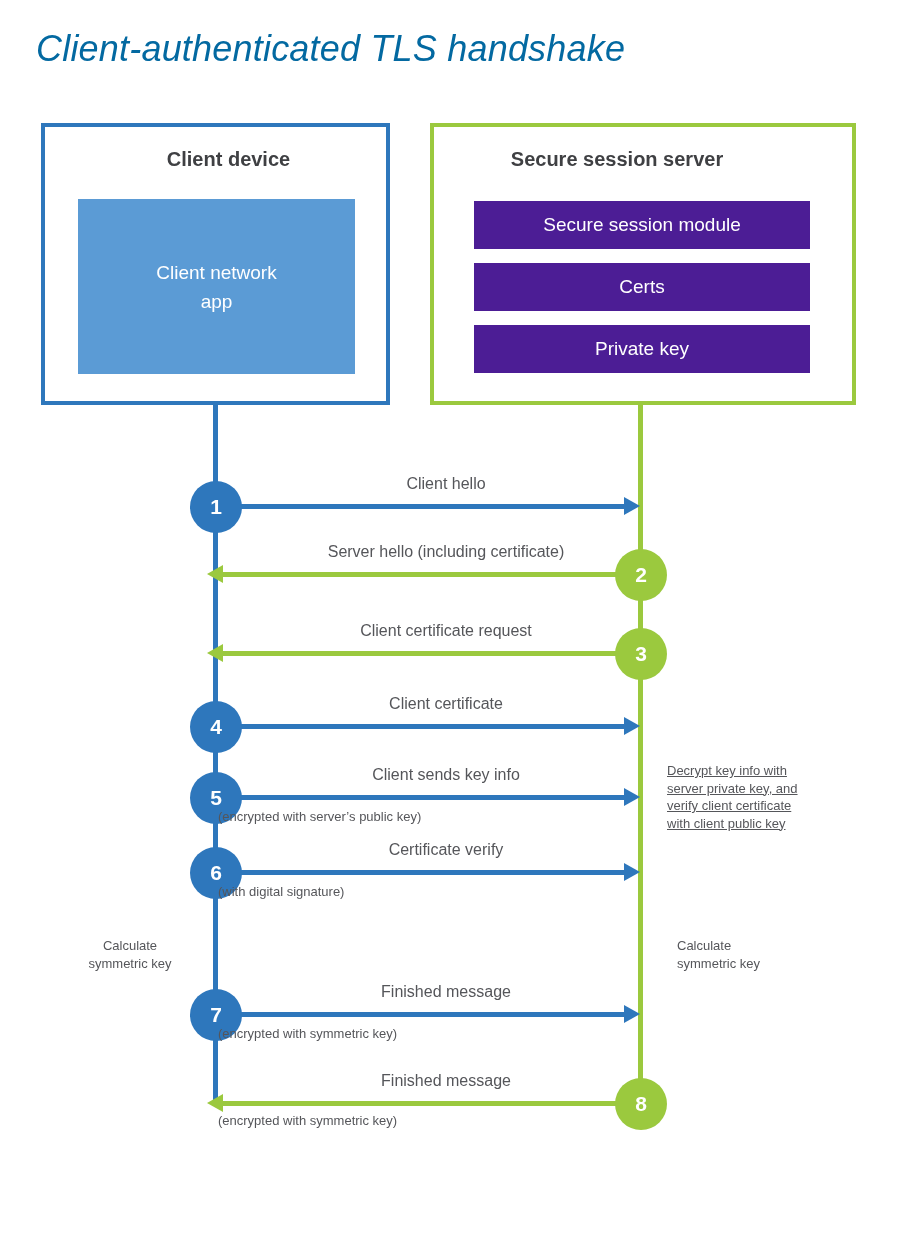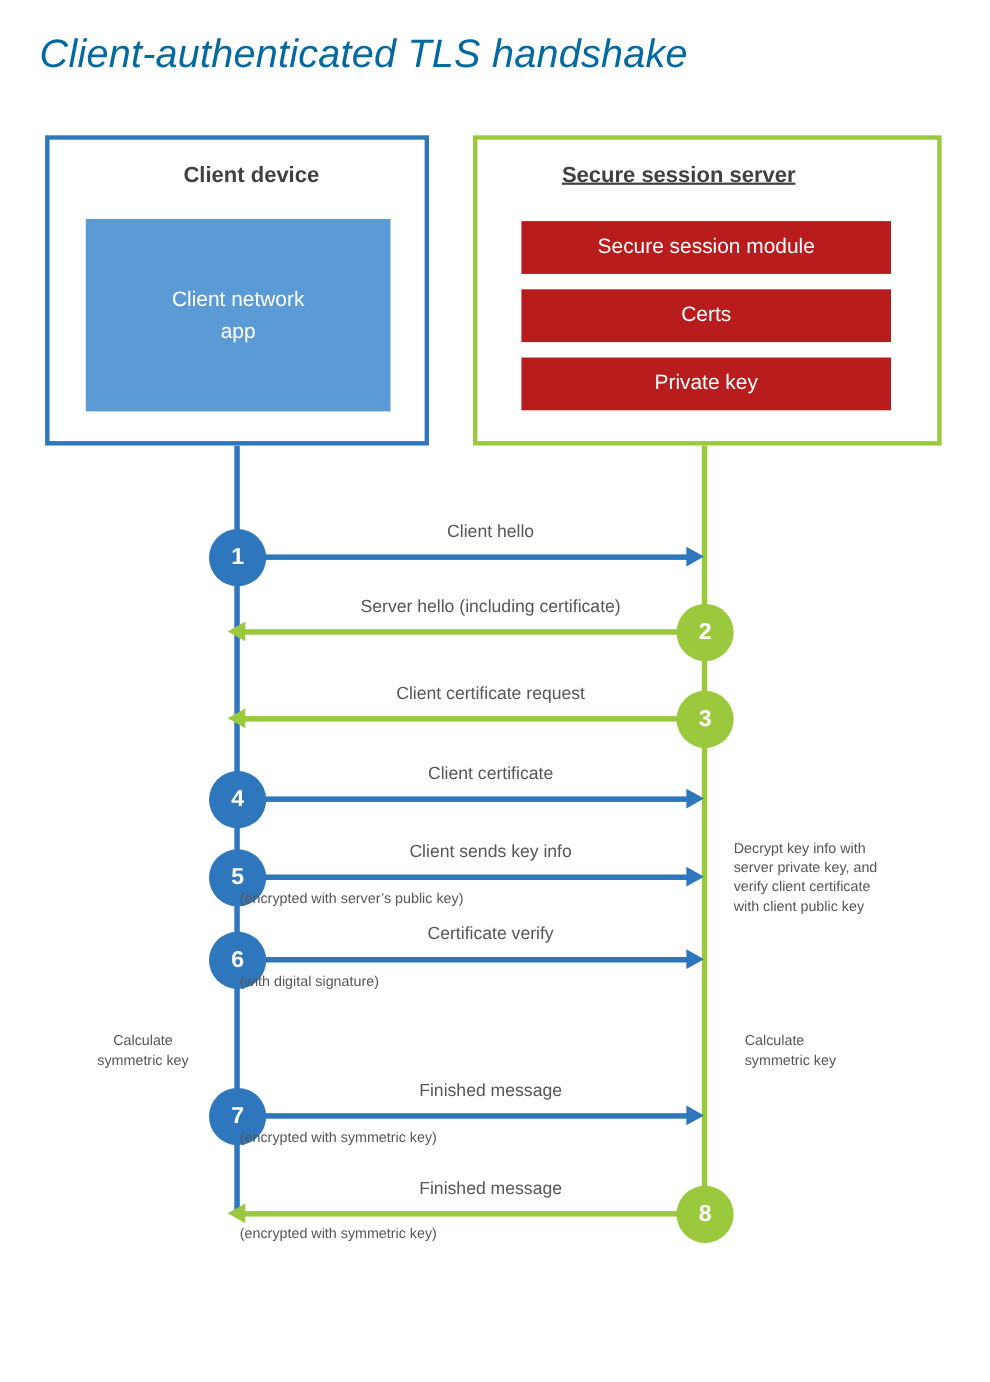--- a/index.html
+++ b/index.html
@@ -12,28 +12,28 @@
     left:36px;top:28px;font-size:36px;font-weight:300;color:#0369a1;letter-spacing:.2px;font-style:italic;
   }
   
   .actor-box{box-sizing:border-box;background:#fff;z-index:2;}
   .client-box{left:41px;top:123px;width:349px;height:282px;border:4px solid #2E77BC;}
   .server-box{left:430px;top:123px;width:426px;height:282px;border:4px solid #9BC93E;}
   .actor-title{
     top:148px;font-size:20px;font-weight:700;color:#3F4043;text-align:center;z-index:3;padding-left:13px;
   }
   .client-title{left:41px;width:349px;}
-  .server-title{left:430px;width:348px;text-decoration:underline;}
+  .server-title{left:430px;width:348px;}
   .app-box{
     left:78px;top:199px;width:277px;height:175px;background:#5B9BD5;color:#fff;
     display:flex;align-items:center;justify-content:center;text-align:center;
     font-size:19px;line-height:29px;white-space:pre-line;z-index:3;
   }
   .module-bar{
-    left:474px;width:336px;height:48px;background:#b91c1c;color:#fff;
+    left:474px;width:336px;height:48px;background:#4c1d95;color:#fff;
     font-size:19px;line-height:48px;text-align:center;z-index:3;
   }
   
   .vline{width:5px;top:405px;height:700px;z-index:1;}
   .vline.blue{left:213px;background:#2E77BC;}
   .vline.green{left:638px;background:#9BC93E;}
   
   .hline{height:5px;z-index:2;}
   .hline.blue{background:#2E77BC;}
   .hline.green{background:#9BC93E;}
@@ -45,21 +45,21 @@
     width:52px;height:52px;border-radius:50%;z-index:4;color:#fff;
     font-size:21px;font-weight:700;display:flex;align-items:center;justify-content:center;
   }
   .circle.blue{background:#2E77BC;left:190px;}
   .circle.green{background:#9BC93E;left:615px;}
   
   .msg{left:236px;width:420px;text-align:center;font-size:16px;color:#55565A;z-index:5;}
   .sub{left:218px;width:420px;text-align:left;font-size:13px;color:#55565A;z-index:5;}
   
   .note{font-size:13px;color:#55565A;line-height:17.5px;white-space:pre-line;z-index:5;}
-  .note-decrypt{left:667px;top:762px;width:170px;text-align:left;}
+  .note-decrypt{left:667px;top:762px;width:170px;text-align:left;text-decoration:underline;}
   .note-calc-left{left:60px;top:937px;width:140px;text-align:center;}
   .note-calc-right{left:677px;top:937px;width:140px;text-align:left;}
 </style>
 </head>
 <body>
 
 <div id="stage">
 
   <div class="abs page-title">Client-authenticated TLS handshake</div>
 

